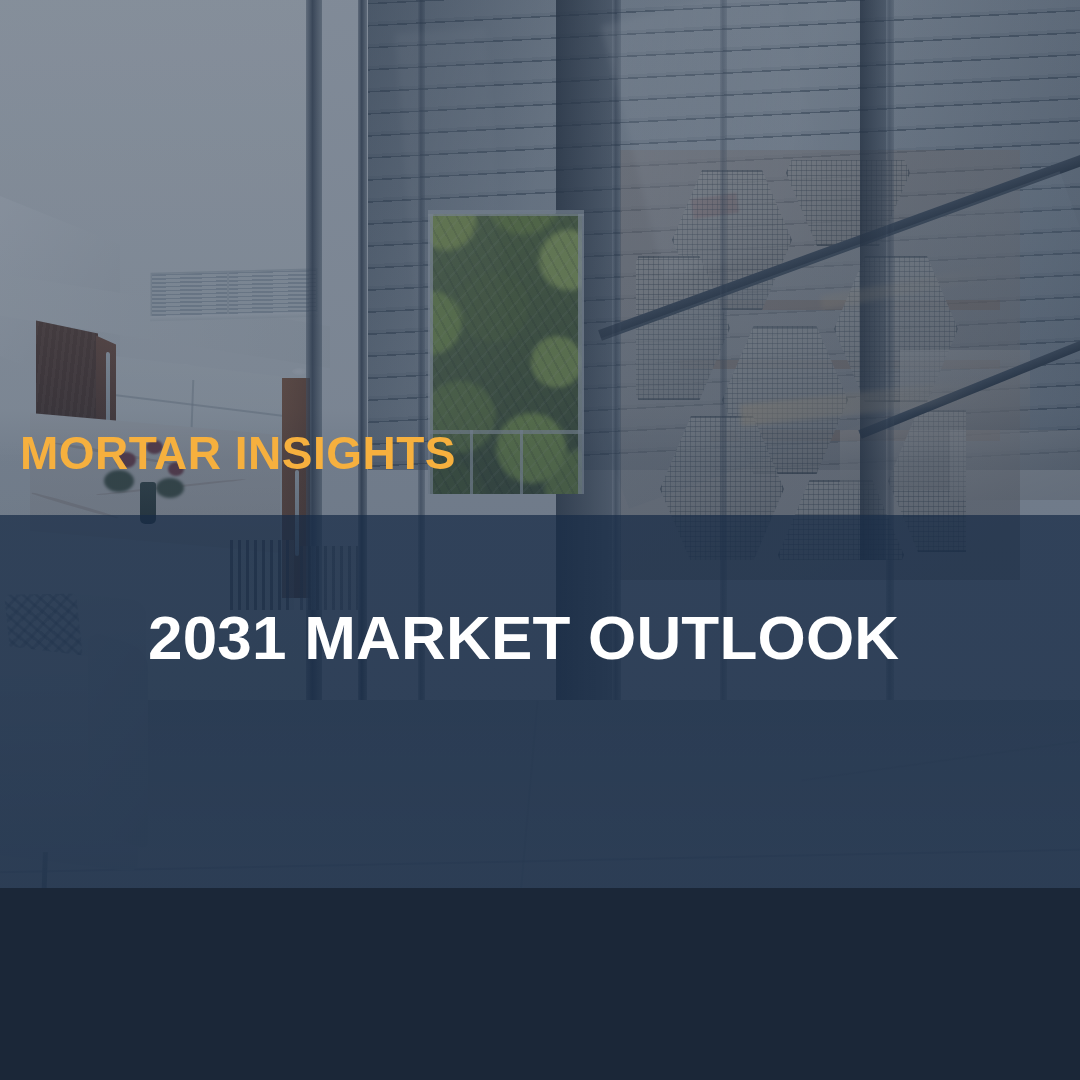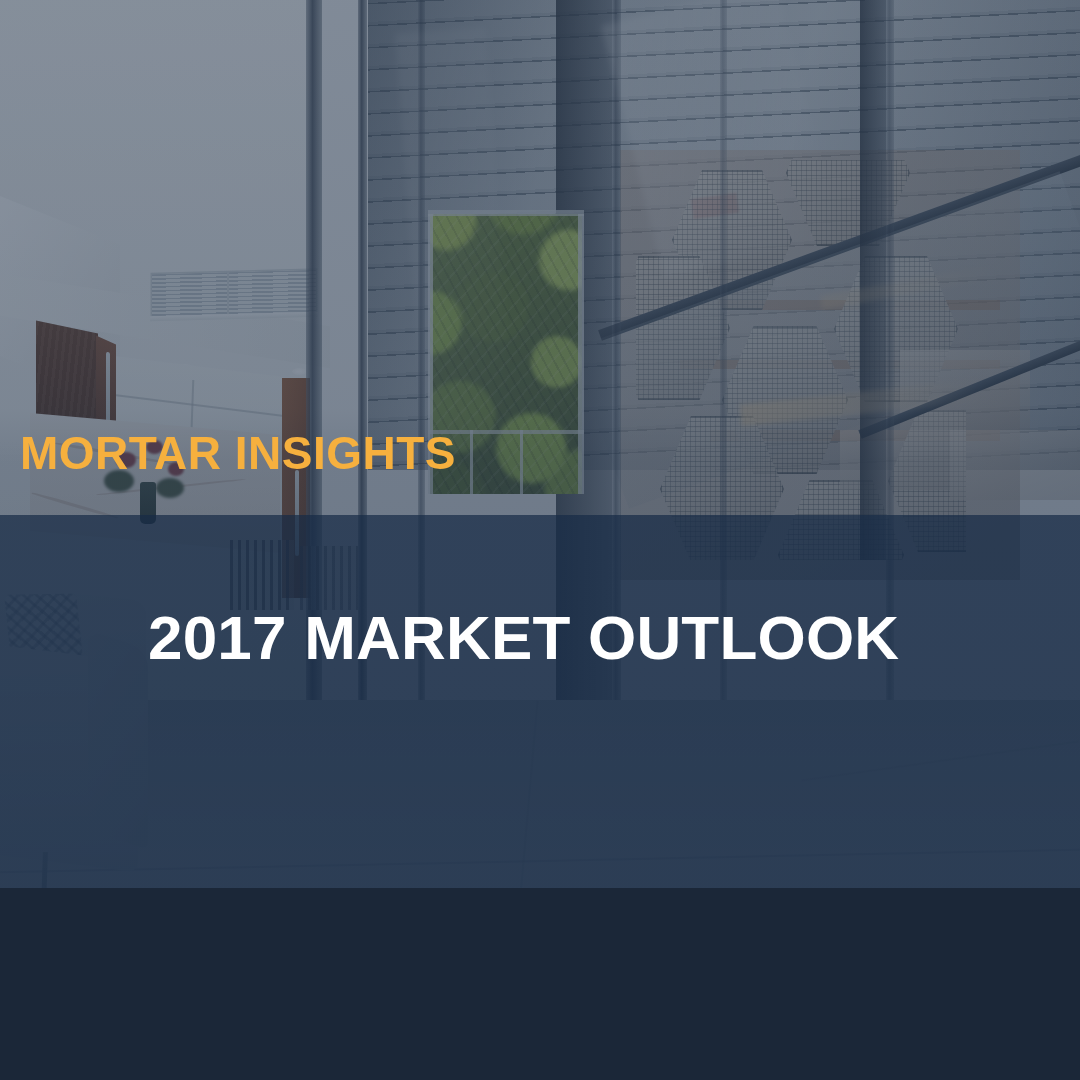--- a/index.html
+++ b/index.html
@@ -566,17 +566,17 @@
 
   </div>
 
   <div class="tint-top"></div>
   <div class="tint-bottom"></div>
   <div class="tint-global"></div>
 
   <div class="text-layer">
     <div class="eyebrow">MORTAR INSIGHTS</div>
 
-    <h1 class="headline" style="margin:0;">2017 MARKET OUTLOOK</h1>
+    <h1 class="headline" style="margin:0;">2031 MARKET OUTLOOK</h1>
 
   </div>
 
 </div>
 
 </body></html>

